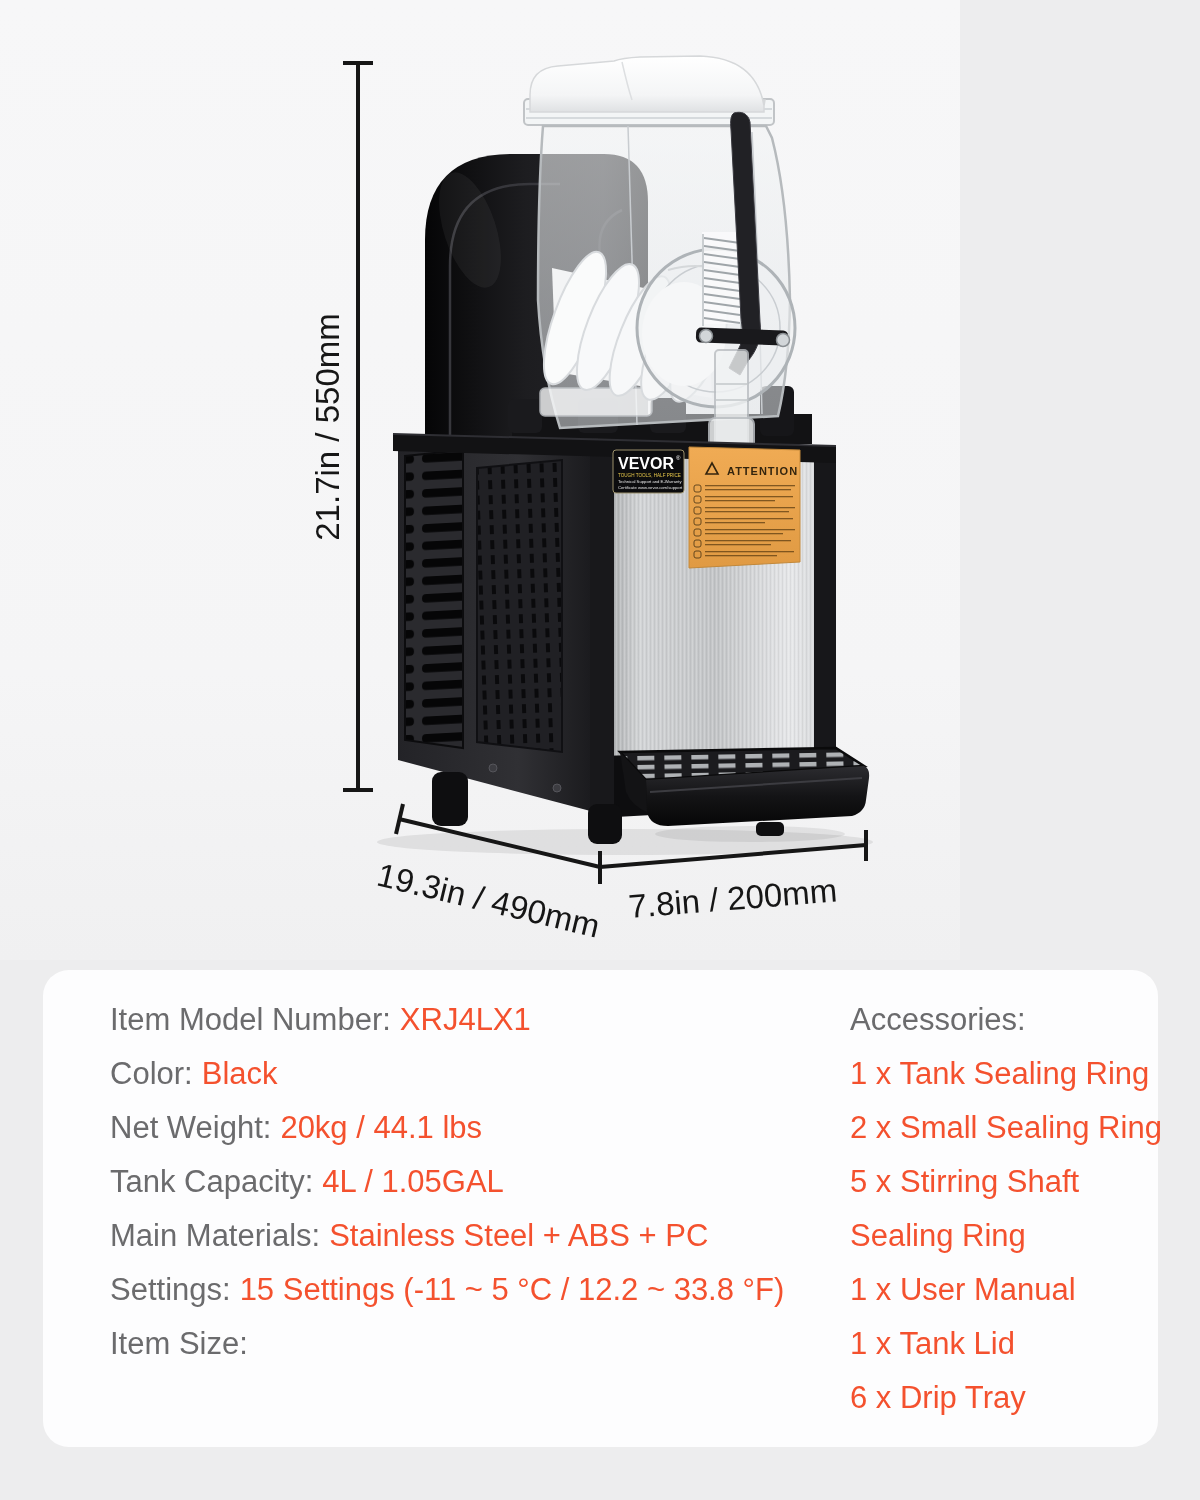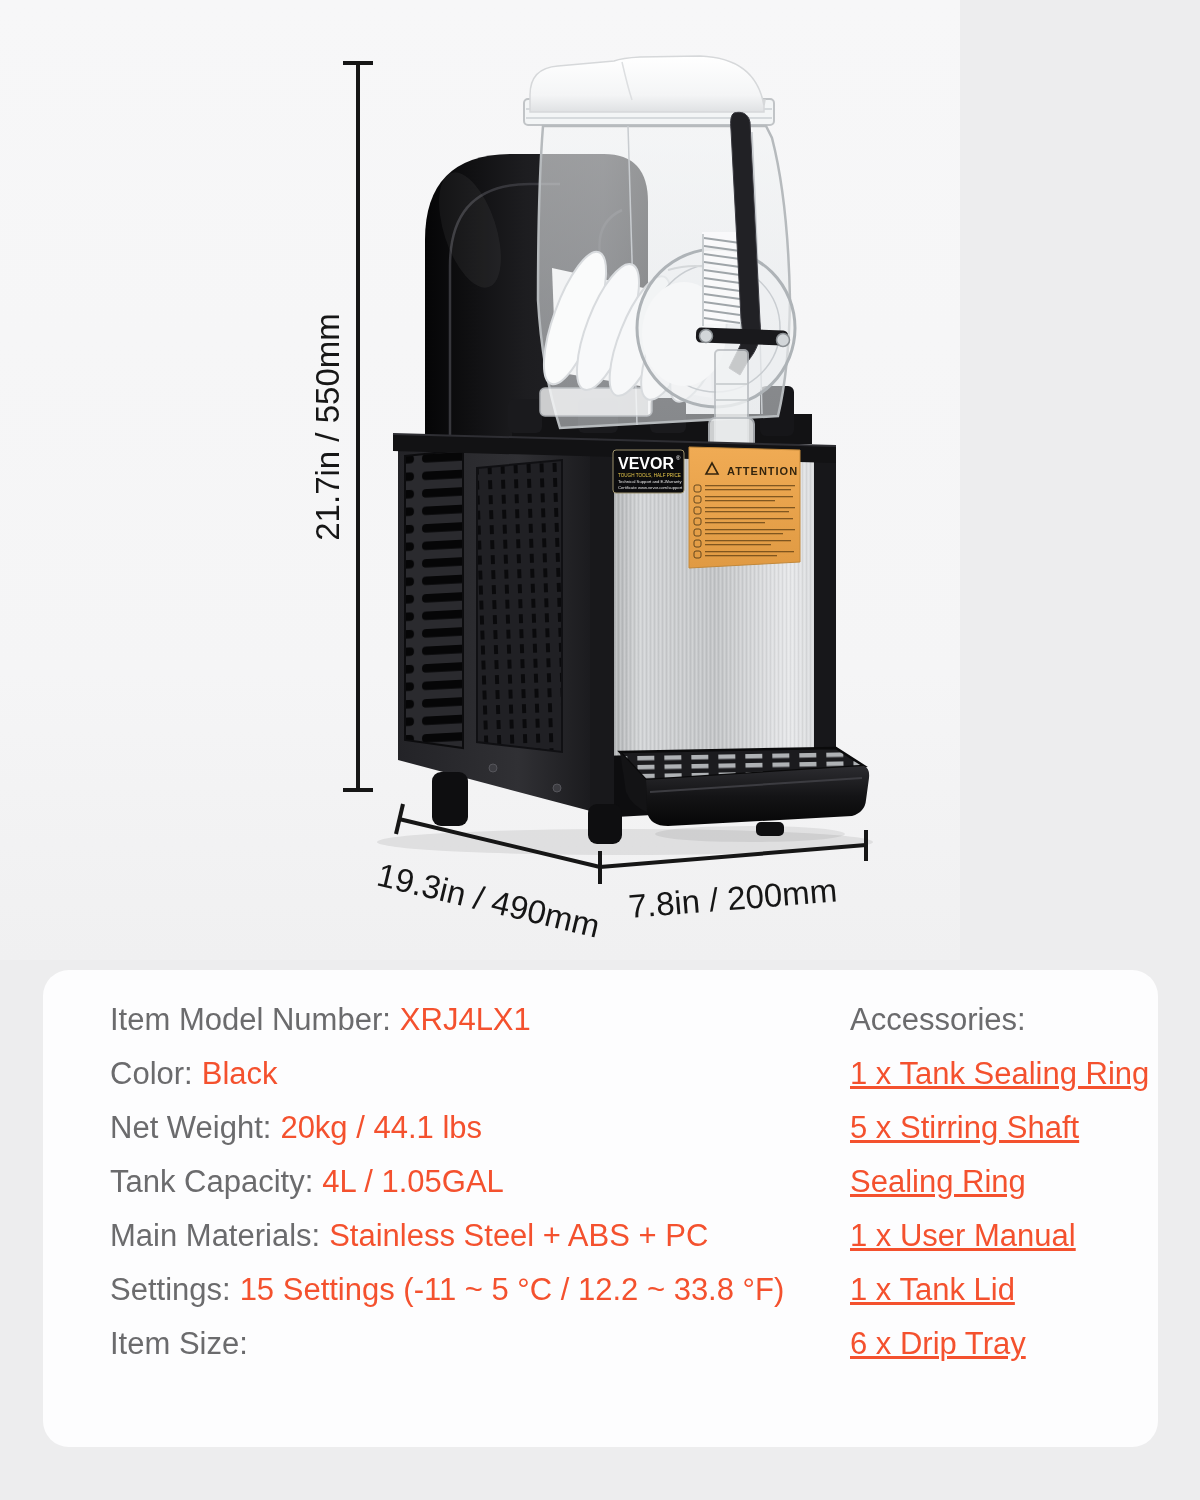--- a/index.html
+++ b/index.html
@@ -10,21 +10,21 @@
   .photo-area svg{position:absolute;left:0;top:0;}
   .spec-card{position:absolute;left:43px;top:970px;width:1115px;height:477px;
     background:#fdfdfe;border-radius:26px;box-sizing:border-box;padding-top:35px;}
   .spec-col{position:absolute;top:23px;}
   .spec-col.left{left:67px;width:700px;}
   .spec-col.right{left:807px;width:330px;}
   .spec-row{height:54px;line-height:54px;font-size:31px;color:#6b6b6d;white-space:nowrap;}
   .spec-row .lbl{color:#6b6b6d;}
   .spec-row .val{color:#f4512e;margin-left:9px;}
   .spec-row .val:empty{margin-left:0;}
-  .spec-row .lbl:empty + .val{margin-left:0;text-decoration:underline;}
+  .spec-row .lbl:empty + .val{margin-left:0;}
   text{font-family:"Liberation Sans",sans-serif;}
   .dim-label{font-size:33px;font-weight:500;fill:#161616;}
 </style>
 </head>
 <body>
 
 <div class="stage">
 
   <div class="photo-area">
     <svg width="1200" height="960" viewBox="0 0 1200 960">
@@ -261,20 +261,21 @@
       <div class="spec-row"><span class="lbl">Color:</span><span class="val">Black</span></div>
       <div class="spec-row"><span class="lbl">Net Weight:</span><span class="val">20kg / 44.1 lbs</span></div>
       <div class="spec-row"><span class="lbl">Tank Capacity:</span><span class="val">4L / 1.05GAL</span></div>
       <div class="spec-row"><span class="lbl">Main Materials:</span><span class="val">Stainless Steel + ABS + PC</span></div>
       <div class="spec-row"><span class="lbl">Settings:</span><span class="val">15 Settings (-11 ~ 5 °C / 12.2 ~ 33.8 °F)</span></div>
       <div class="spec-row"><span class="lbl">Item Size:</span><span class="val"></span></div>
     </div>
     <div class="spec-col right">
       <div class="spec-row"><span class="lbl">Accessories:</span><span class="val"></span></div>
       <div class="spec-row"><span class="lbl"></span><span class="val">1 x Tank Sealing Ring</span></div>
+      <div class="spec-row"><span class="lbl"></span><span class="val">2 x Small Sealing Ring</span></div>
       <div class="spec-row"><span class="lbl"></span><span class="val">5 x Stirring Shaft</span></div>
       <div class="spec-row"><span class="lbl"></span><span class="val">Sealing Ring</span></div>
       <div class="spec-row"><span class="lbl"></span><span class="val">1 x User Manual</span></div>
       <div class="spec-row"><span class="lbl"></span><span class="val">1 x Tank Lid</span></div>
       <div class="spec-row"><span class="lbl"></span><span class="val">6 x Drip Tray</span></div>
     </div>
   </div>
 
 </div>
 

